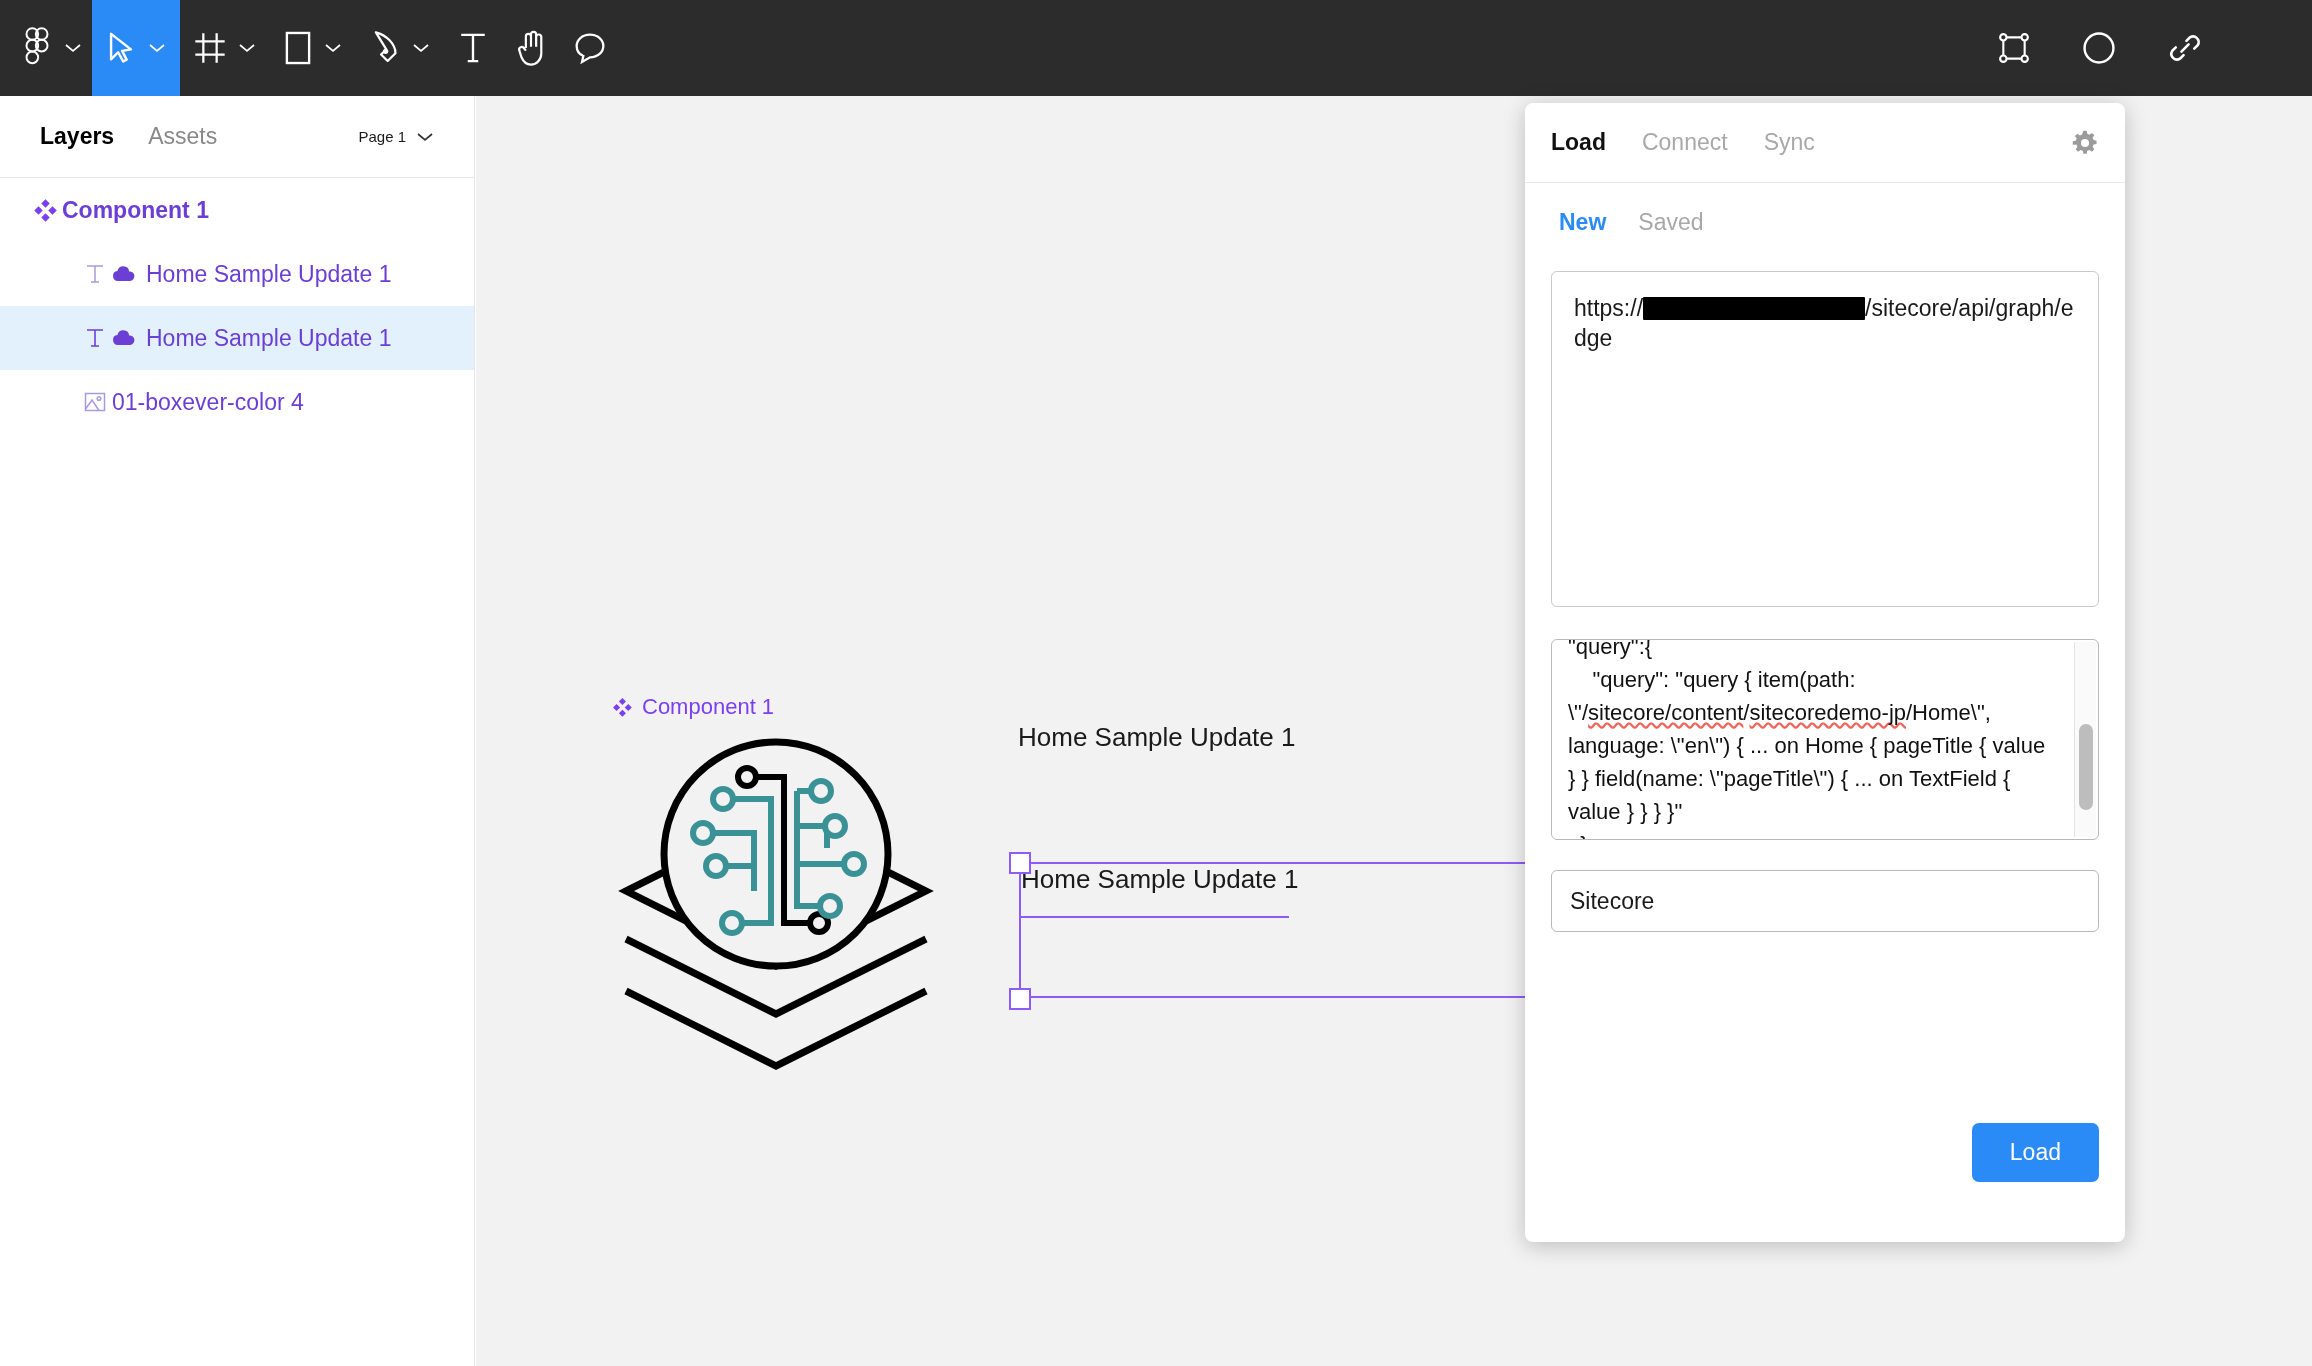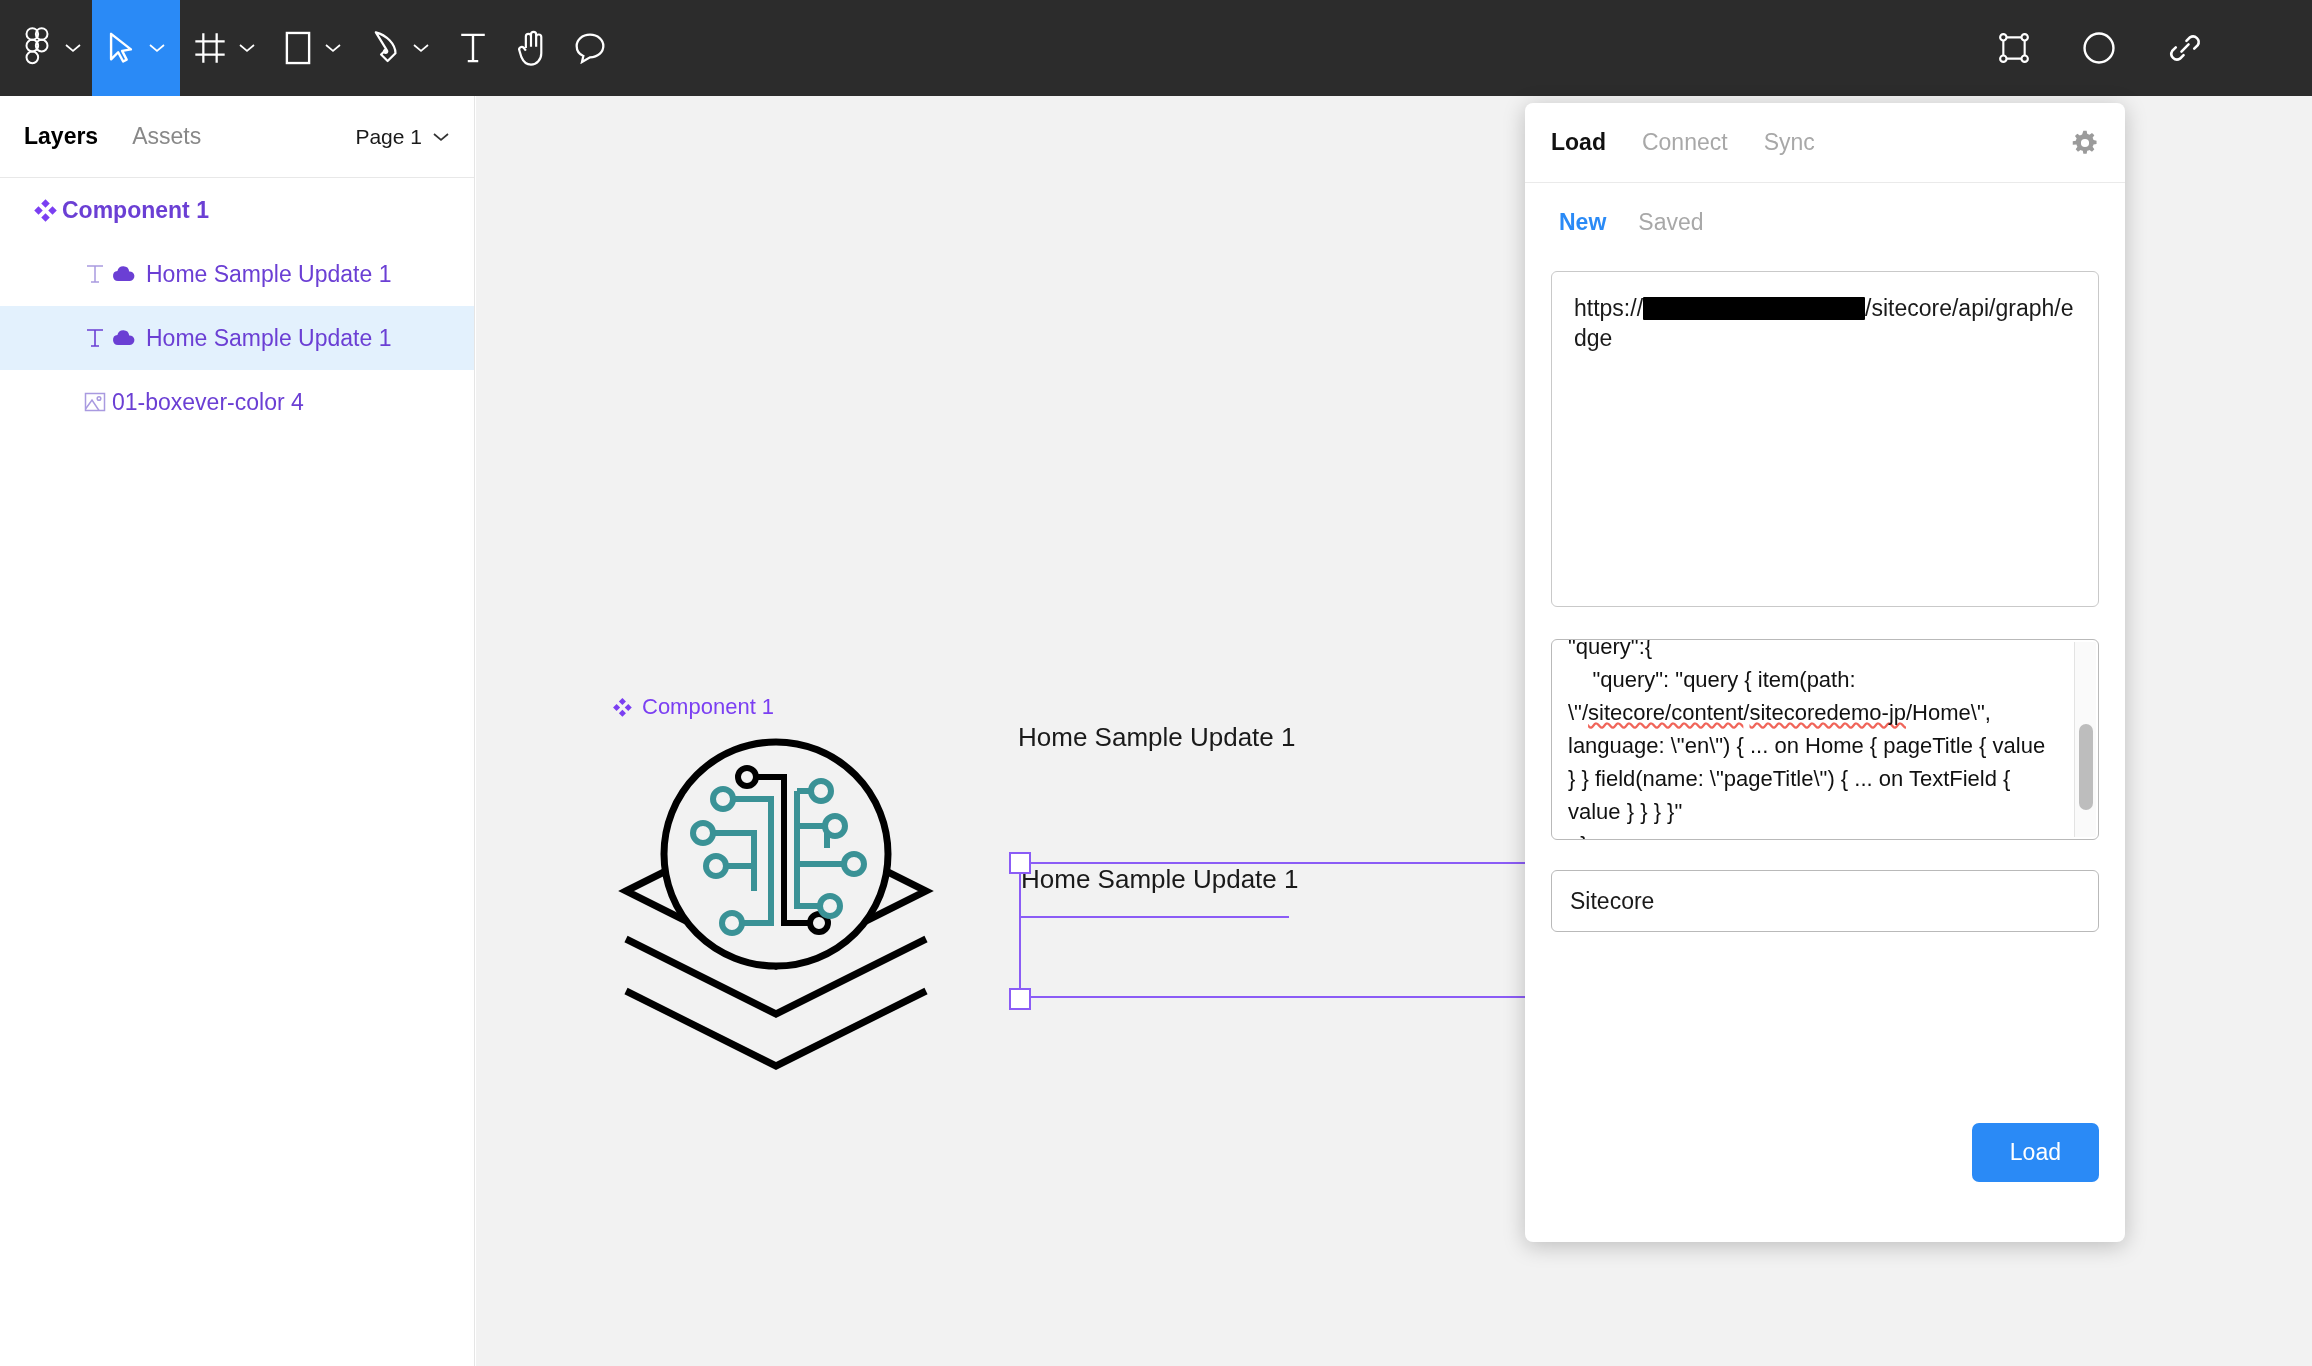--- a/index.html
+++ b/index.html
@@ -26,27 +26,27 @@
   .toolbar-right { margin-left: auto; display: flex; align-items: center; padding-right: 84px; }
   .toolbar-right .tool { padding: 0 26px; }
 
   
   .sidebar {
     position: absolute; left: 0; top: 96px; width: 475px; height: 1270px;
     background: #ffffff; border-right: 1px solid #e5e5e5;
   }
   .sidebar-tabs {
     height: 82px; display: flex; align-items: center;
-    padding: 0 24px; border-bottom: 1px solid #e8e8e8;
+    padding: 0 40px; border-bottom: 1px solid #e8e8e8;
   }
   .tab-layers { font-size: 23px; font-weight: bold; color: #000; }
   .tab-assets { font-size: 23px; color: #888; margin-left: 34px; }
   .page-select {
     margin-left: auto; display: flex; align-items: center;
-    font-size: 21px; color: #1a1a1a;
+    font-size: 15px; color: #1a1a1a;
   }
   .page-select .chev { margin-left: 10px; }
 
   .layer-row {
     display: flex; align-items: center; height: 64px;
     padding-left: 28px; cursor: pointer;
   }
   .layer-row.selected { background: #e3f1fd; }
   .layer-row .l-icon { width: 34px; display: flex; justify-content: center; flex: 0 0 34px; }
   .layer-row .l-label {

